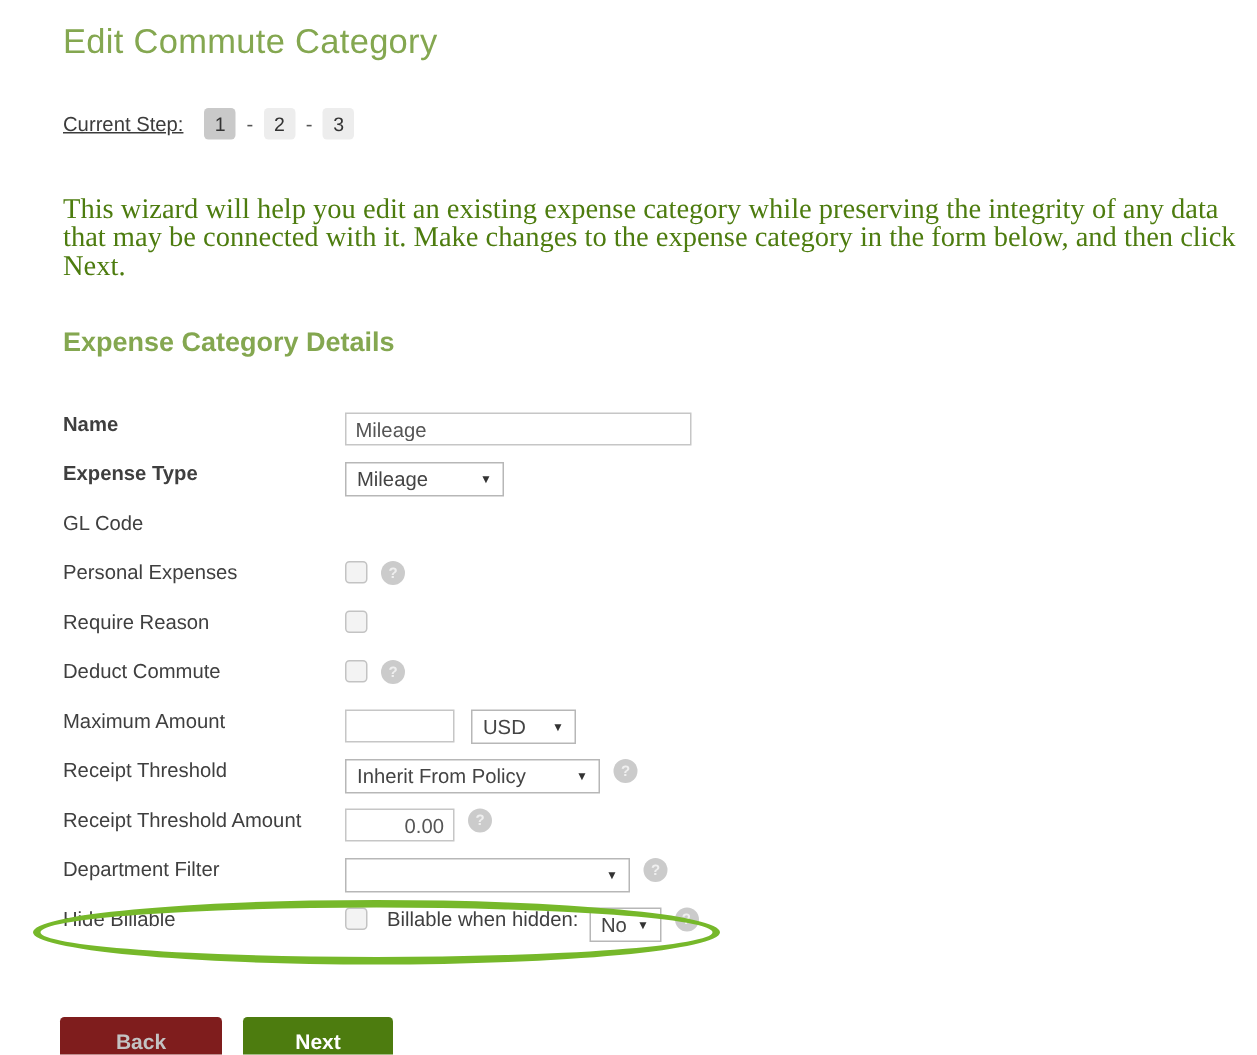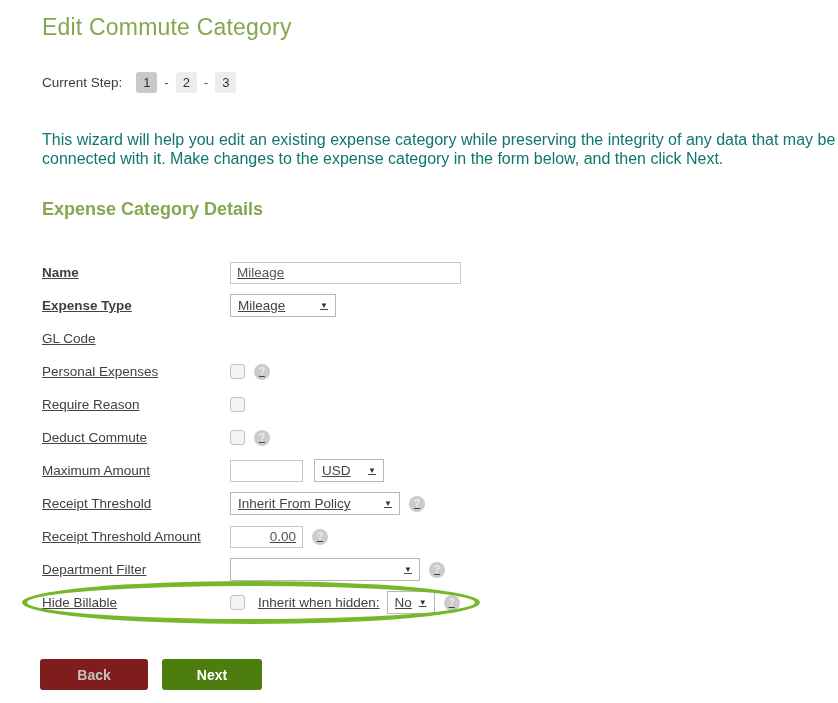--- a/index.html
+++ b/index.html
@@ -3,33 +3,33 @@
 <meta charset="utf-8">
 <style>
   * { box-sizing: border-box; margin: 0; padding: 0; }
   html, body { width: 838px; height: 703px; background: #ffffff; overflow: hidden; }
   body { font-family: "Liberation Sans", "DejaVu Sans", sans-serif; color: #444; }
   .container { padding: 14px 0 0 42px; position: relative; }
 
   .page-title { color: #84a750; font-size: 23px; font-weight: 400; letter-spacing: 0.2px; }
 
   .steps-row { margin-top: 31px; display: flex; align-items: center; font-size: 13.5px; color: #3c3c3c; }
-  .steps-label { margin-right: 14px; }
+  .steps-label { margin-right: 14px; text-decoration: underline; }
   .step-box { display: inline-flex; align-items: center; justify-content: center;
               width: 21px; height: 21px; border-radius: 3px; background: #ededed;
               color: #333; font-size: 13px; }
   .step-box.active { background: #c9c9c9; }
   .step-dash { margin: 0 7px; color: #555; }
 
-  .intro { margin-top: 37px; width: 796px; font-size: 16px; line-height: 19px; color: #0f766e; }
+  .intro { margin-top: 37px; width: 796px; font-size: 19px; line-height: 19px; color: #4d7c0f; font-family: Liberation Serif, serif; }
 
   .section-title { margin-top: 31px; color: #84a750; font-size: 18px; font-weight: 700; }
 
   .form { margin-top: 36px; }
-  .form-row { display: flex; align-items: center; height: 33px; position: relative; text-decoration: underline; }
+  .form-row { display: flex; height: 33px; position: relative; }
   .form-label { width: 188px; font-size: 13.5px; color: #3f3f3f; flex-shrink: 0; }
   .form-label.bold { font-weight: 700; }
 
   .tb { height: 22px; border: 1px solid #c6c6c6; font-family: inherit; font-size: 13.5px;
         color: #555; padding: 0 6px; background: #fff; }
   .tb.right { text-align: right; padding-left: 36px; }
 
   .select { height: 23px; border: 1px solid #b7b7b7; background: #fff; display: inline-flex;
             align-items: center; padding: 0 7px; font-size: 13.5px; color: #444;
             cursor: default; }
@@ -142,21 +142,21 @@
         <span class="val"></span>
         <span class="arrow">▼</span>
       </div>
       <span class="help-icon">?</span>
     </div>
 
     <div class="form-row">
       <div class="annotation-ellipse"></div>
       <span class="form-label">Hide Billable</span>
       <span class="checkbox"></span>
-      <span class="inline-label">Inherit when hidden:</span>
+      <span class="inline-label">Billable when hidden:</span>
       <div class="select" style="width:48px">
         <span class="val">No</span>
         <span class="arrow">▼</span>
       </div>
       <span class="help-icon">?</span>
     </div>
 
   </div>
 
   <div class="buttons-row">

